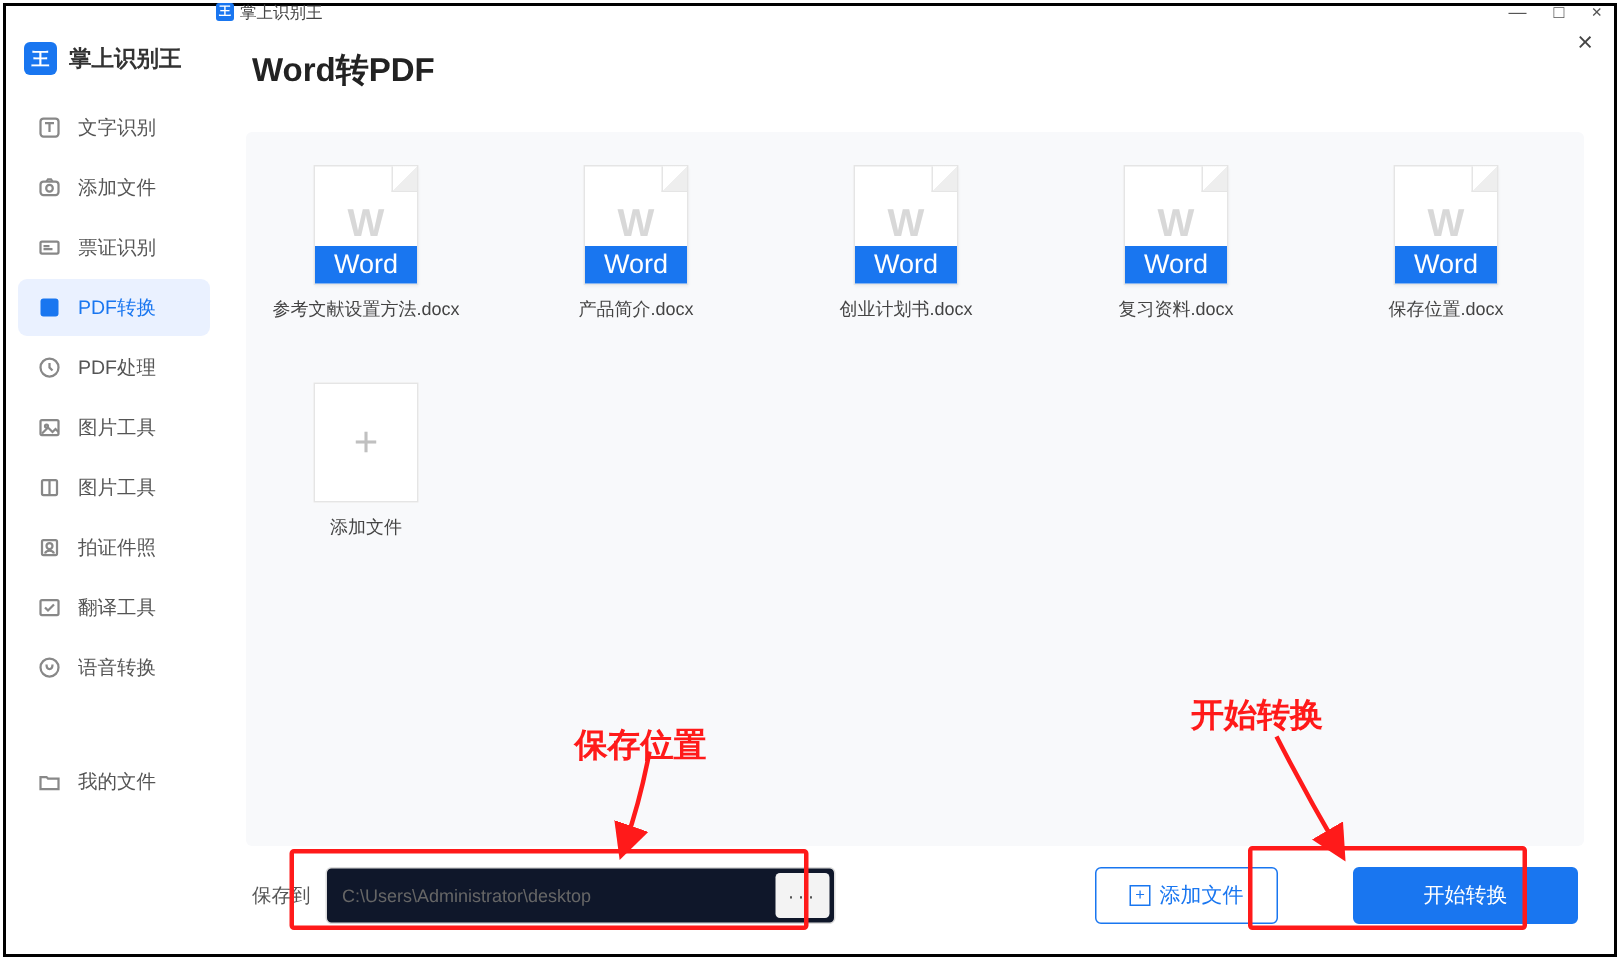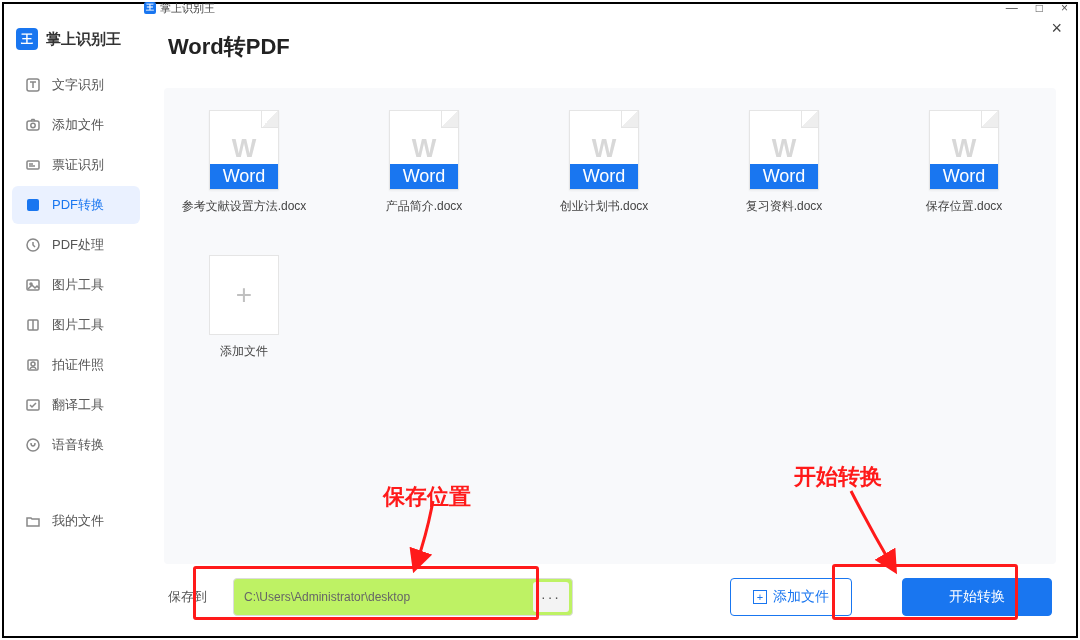--- a/index.html
+++ b/index.html
@@ -26,23 +26,23 @@
 .file-grid { display:flex; flex-wrap:wrap; gap:40px 60px; }
 .file-card { width:120px; display:flex; flex-direction:column; align-items:center; gap:8px; cursor:pointer; }
 .doc-icon { width:70px; height:80px; position:relative; background:#fff; border:1px solid #e5e5e5; box-shadow:0 1px 2px rgba(0,0,0,0.05); display:flex; flex-direction:column; justify-content:flex-end; align-items:center; }
 .doc-icon::before { content:""; position:absolute; top:0; right:0; width:16px; height:16px; background:linear-gradient(135deg,#fff 50%,#eee 50%); border-left:1px solid #e5e5e5; border-bottom:1px solid #e5e5e5; }
 .doc-w { position:absolute; top:22px; left:0; right:0; text-align:center; font-size:26px; font-weight:700; color:#d8d8d8; }
 .doc-badge { background:#1976f0; color:#fff; font-size:18px; padding:2px 0; width:100%; text-align:center; }
 .file-name { font-size:12px; color:#444; text-align:center; white-space:nowrap; }
 .add-card { width:120px; display:flex; flex-direction:column; align-items:center; gap:8px; cursor:pointer; }
 .add-tile { width:70px; height:80px; background:#fff; border:1px solid #e5e5e5; display:flex; align-items:center; justify-content:center; font-size:28px; color:#c0c0c0; }
 .bottom-bar { display:flex; align-items:center; gap:10px; padding:14px 4px 10px; }
-.save-label { font-size:13px; color:#555; margin-right:16px; }
+.save-label { font-size:13px; color:#555; margin-right:0; }
 .path-wrap { position:relative; width:340px; }
-.path-input { width:100%; height:38px; border:1px solid #dcdcdc; border-radius:4px; padding:0 48px 0 10px; font-size:12px; color:#666; background:#bef264; }
+.path-input { width:100%; height:38px; border:1px solid #dcdcdc; border-radius:4px; padding:0 48px 0 10px; font-size:12px; color:#666; background:#0f172a; }
 .path-browse { position:absolute; right:4px; top:4px; bottom:4px; width:36px; border:none; background:#f3f3f3; border-radius:3px; cursor:pointer; font-size:14px; color:#555; letter-spacing:2px; }
 .btn { height:38px; padding:0 22px; border-radius:4px; font-size:14px; cursor:pointer; display:inline-flex; align-items:center; justify-content:center; gap:6px; }
 .btn-outline { border:1px solid #1976f0; background:#fff; color:#1976f0; }
 .btn-primary { border:1px solid #1976f0; background:#1976f0; color:#fff; min-width:150px; }
 .plus-mini { display:inline-flex; width:14px; height:14px; border:1px solid #1976f0; align-items:center; justify-content:center; font-size:11px; line-height:1; }
 .annot { position:absolute; pointer-events:none; z-index:50; }
 .annot-text { color:#ff1a1a; font-size:22px; font-weight:600; }
 .red-box { position:absolute; border:3px solid #ff1a1a; border-radius:3px; z-index:40; pointer-events:none; }
 svg.arrow { position:absolute; overflow:visible; z-index:45; }
 </style>

